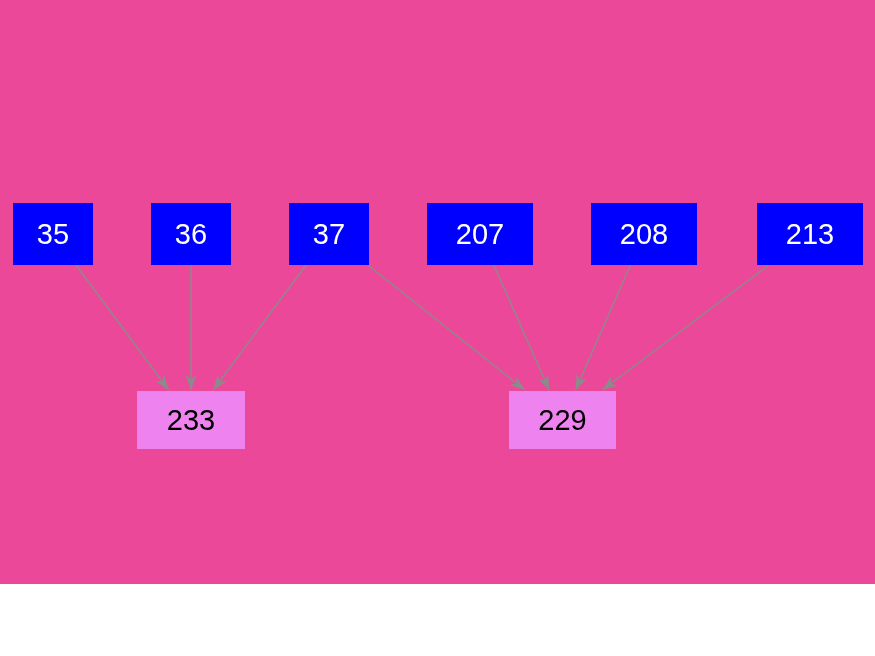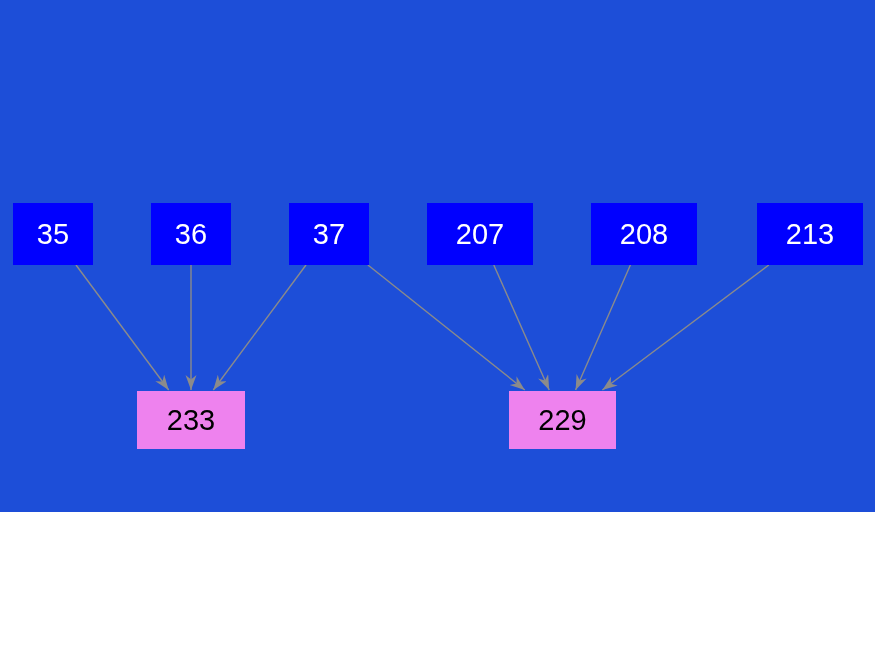--- a/index.html
+++ b/index.html
@@ -7,22 +7,22 @@
     padding: 0;
     background: #ffffff;
     width: 875px;
     height: 656px;
     overflow: hidden;
     font-family: "Liberation Sans", sans-serif;
   }
   .canvas {
     position: relative;
     width: 875px;
-    height: 512px;
-    background: #1d4ed8;
+    height: 584px;
+    background: #ec4899;
   }
   svg { display: block; }
   .node-label {
     font-family: "Liberation Sans", sans-serif;
     font-size: 29px;
     text-anchor: middle;
     user-select: none;
   }
 </style>
 </head>

